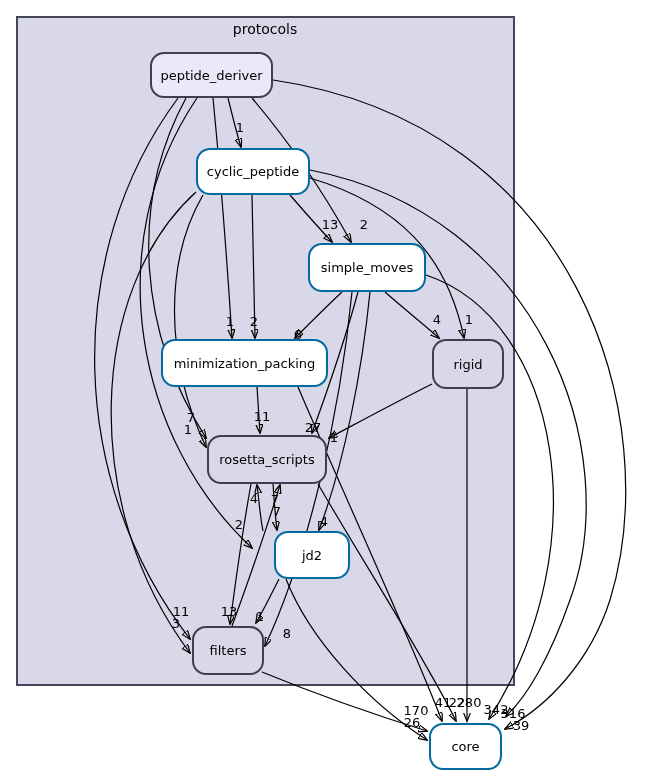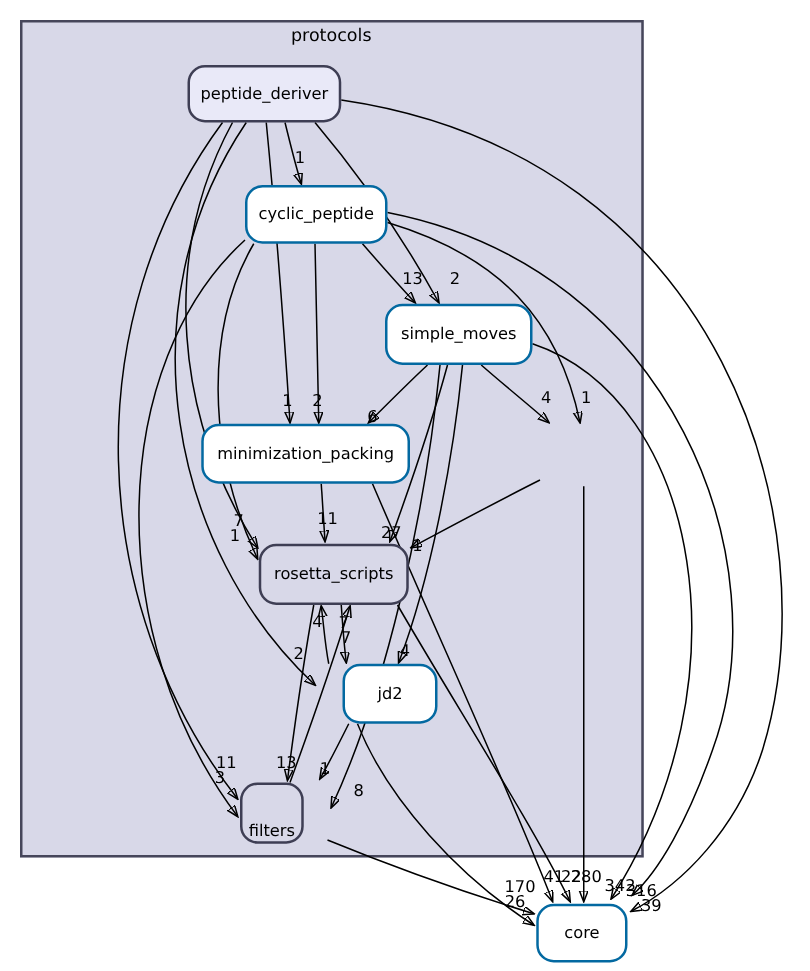--- a/index.html
+++ b/index.html
@@ -78,30 +78,33 @@
 
   <div class="node current" style="left:150px;top:52px;width:123px;height:46px;">
     <span>peptide_deriver</span>
   </div>
   <div class="node red" style="left:196px;top:148px;width:114px;height:47px;">
     <span>cyclic_peptide</span>
   </div>
   <div class="node red" style="left:308px;top:243px;width:118px;height:49px;">
     <span>simple_moves</span>
   </div>
+  <div class="node plain" style="left:432px;top:339px;width:72px;height:50px;">
+    <span>rigid</span>
+  </div>
   <div class="node red" style="left:161px;top:339px;width:167px;height:48px;">
     <span>minimization_packing</span>
   </div>
   <div class="node plain" style="left:207px;top:435px;width:120px;height:49px;">
     <span>rosetta_scripts</span>
   </div>
   <div class="node red" style="left:254px;top:531px;width:76px;height:48px;margin-left:20px;">
     <span>jd2</span>
   </div>
-  <div class="node plain" style="left:192px;top:626px;width:51px;height:49px;align-items:flex-end;">
+  <div class="node plain" style="left:192px;top:626px;width:72px;height:49px;">
     <span>filters</span>
   </div>
   <div class="node red" style="left:429px;top:723px;width:73px;height:47px;">
     <span>core</span>
   </div>
 
   <span class="elabel" style="left:240px;top:127px;">1</span>
   <span class="elabel" style="left:364px;top:224px;">2</span>
   <span class="elabel" style="left:330px;top:224px;">13</span>
   <span class="elabel" style="left:230px;top:321px;">1</span>

